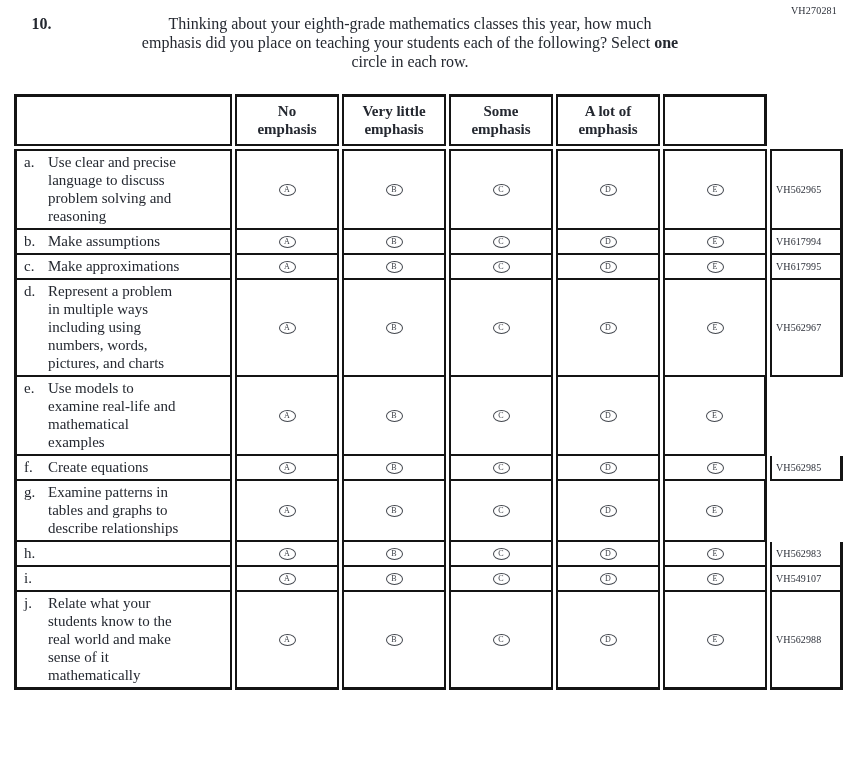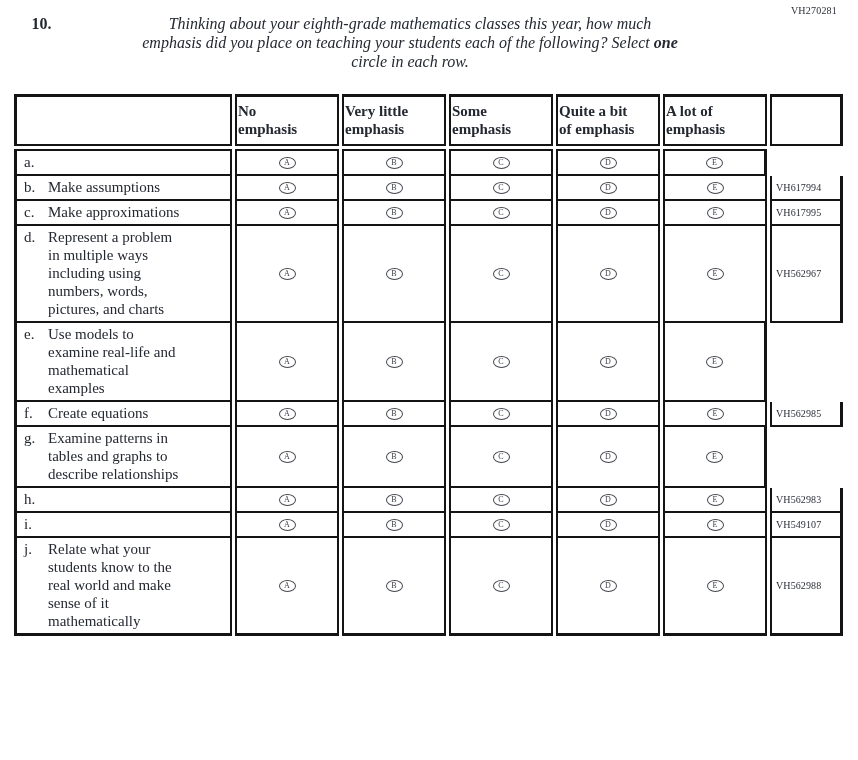--- a/index.html
+++ b/index.html
@@ -28,41 +28,41 @@
     font-size: 16px;
     line-height: 19px;
     width: 31px;
     flex: none;
   }
   .qtext {
     white-space: pre-line;
     font-size: 16px;
     line-height: 19px;
     width: 706px;
-    font-style: italic;
   }
   .qtext b { font-weight: bold; }
 
   .qtable { margin: 23px 0 0 14px; }
 
   .grid7 {
     display: grid;
     grid-template-columns: 218px 104px 104px 104px 104px 104px 73px;
     column-gap: 3px;
   }
   .thead { margin-bottom: 3px; }
   .cell { background: #fff; }
 
   
   .hcell {
     border: 2px solid #141414;
     border-top-width: 3px;
     font-weight: bold;
     font-size: 15px;
     line-height: 18px;
+    text-align: center;
     white-space: pre-line;
     padding: 5px 1px 6px;
   }
   .thead .hcell:first-child { border-left-width: 3px; }
   .thead .hcell:last-child  { border-right-width: 3px; }
 
   
   .trow .cell {
     border-left: 2px solid #141414;
     border-right: 2px solid #141414;
@@ -124,46 +124,49 @@
 
 <div class="qtable">
   <div class="thead grid7">
     <div class="cell hcell"></div>
     <div class="cell hcell">No
 emphasis</div>
     <div class="cell hcell">Very little
 emphasis</div>
     <div class="cell hcell">Some
 emphasis</div>
-    <div class="cell hcell">Quite a bit
-of emphasis</div>
     <div class="cell hcell">A lot of
 emphasis</div>
     <div class="cell hcell"></div>
   </div>
   <div class="tbody" id="table-body">
       <div class="trow grid7">
         <div class="cell label-cell">
           <div class="row-letter">a.</div>
-        </div>
-        <div class="cell opt-cell">
-          <div class="bubble">A</div>
-        </div>
-        <div class="cell opt-cell">
-          <div class="bubble">B</div>
-        </div>
-        <div class="cell opt-cell">
-          <div class="bubble">C</div>
-        </div>
-        <div class="cell opt-cell">
-          <div class="bubble">D</div>
-        </div>
-        <div class="cell opt-cell">
-          <div class="bubble">E</div>
-        </div>
+          <div class="row-text">Use clear and precise
+language to discuss
+problem solving and
+reasoning</div>
+        </div>
+        <div class="cell opt-cell">
+          <div class="bubble">A</div>
+        </div>
+        <div class="cell opt-cell">
+          <div class="bubble">B</div>
+        </div>
+        <div class="cell opt-cell">
+          <div class="bubble">C</div>
+        </div>
+        <div class="cell opt-cell">
+          <div class="bubble">D</div>
+        </div>
+        <div class="cell opt-cell">
+          <div class="bubble">E</div>
+        </div>
+        <div class="cell code-cell">VH562965</div>
       </div>
       <div class="trow grid7">
         <div class="cell label-cell">
           <div class="row-letter">b.</div>
           <div class="row-text">Make assumptions</div>
         </div>
         <div class="cell opt-cell">
           <div class="bubble">A</div>
         </div>
         <div class="cell opt-cell">

